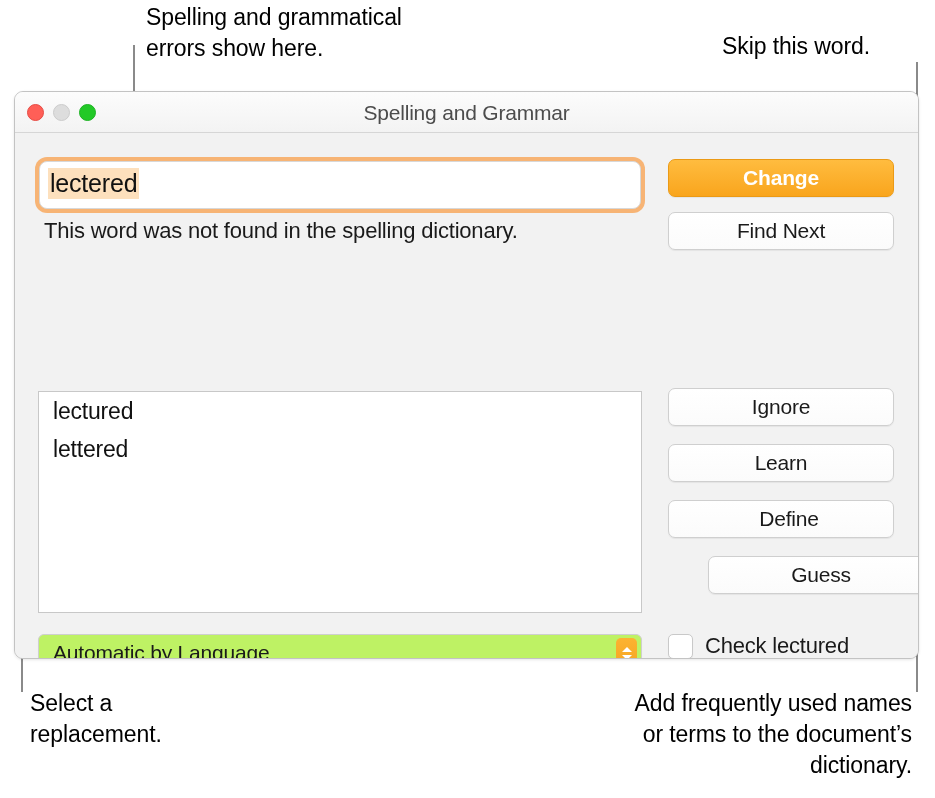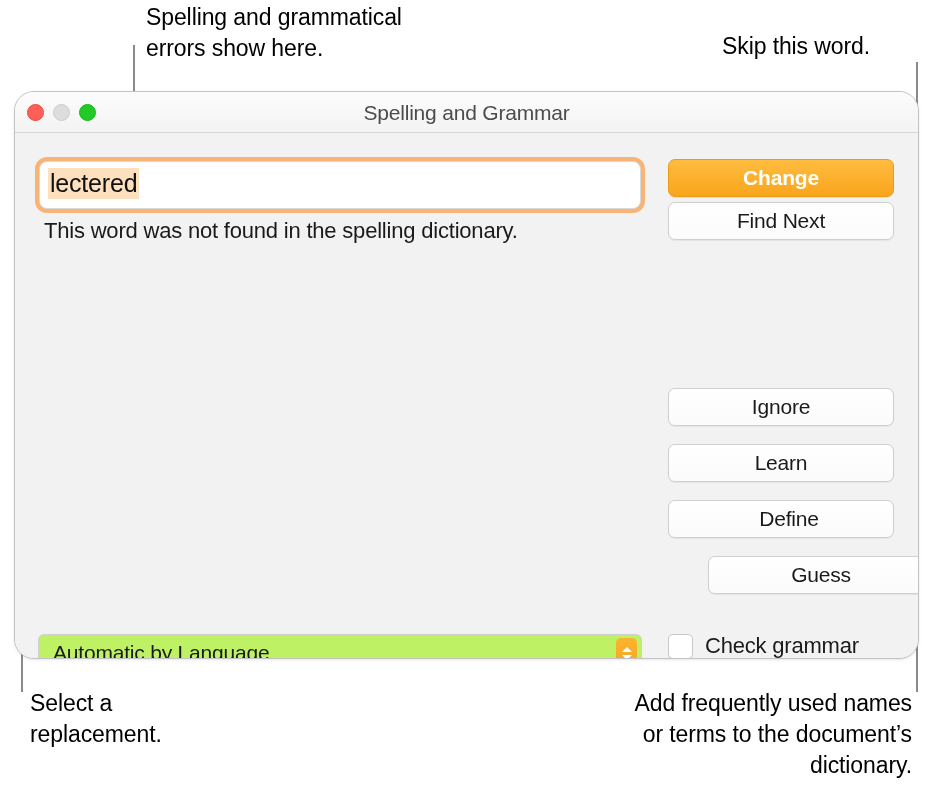--- a/index.html
+++ b/index.html
@@ -37,21 +37,21 @@
   .leader.v { width: 2px; }
   .leader.h { height: 2px; }
 
   
   #window {
     position: absolute;
     left: 14px;
     top: 91px;
     width: 905px;
     height: 568px;
-    border-radius: 20px;
+    border-radius: 9px;
     border: 1px solid #c3c3c3;
     background: #f2f2f2;
     box-sizing: border-box;
     box-shadow: 0 1px 3px rgba(0,0,0,0.10);
     overflow: hidden;
   }
 
   #titlebar {
     height: 41px;
     background: linear-gradient(#fcfcfc, #f3f3f3);
@@ -203,21 +203,21 @@
     color: #1a1a1a;
     box-shadow: 0 1px 1px rgba(0,0,0,0.06);
   }
   .btn.primary {
     background: linear-gradient(#ffbc3f, #f9a51d);
     border: 1px solid #eb9a16;
     color: #ffffff;
     font-weight: bold;
   }
   #btn-change   { top: 26px; }
-  #btn-findnext { top: 69px; }
+  #btn-findnext { top: 79px; }
   #btn-ignore   { top: 255px; }
   #btn-learn    { top: 311px; }
   #btn-define   { top: 367px; padding-left: 16px; }
   #btn-guess    { top: 423px; margin-left: 40px; }
 
   
   #check-grammar {
     position: absolute;
     left: 653px;
     top: 500px;
@@ -277,35 +277,39 @@
   </div>
 
   <div id="body-area">
 
     <div id="word-field-wrap">
       <span id="word-field">lectered</span>
     </div>
 
     <div id="status-message">This word was not found in the spelling dictionary.</div>
 
+    <div id="suggestions">
+      <div class="suggestion">lectured</div>
+      <div class="suggestion">lettered</div>
+    </div>
 
     <div id="language-popup">
       <span id="language-label">Automatic by Language</span>
       <span id="language-stepper">
         <span class="chev up"></span>
         <span class="chev down"></span>
       </span>
     </div>
 
     <div class="btn primary" id="btn-change">Change</div>
     <div class="btn" id="btn-findnext">Find Next</div>
     <div class="btn" id="btn-ignore">Ignore</div>
     <div class="btn" id="btn-learn">Learn</div>
     <div class="btn" id="btn-define">Define</div>
     <div class="btn" id="btn-guess">Guess</div>
 
     <div id="check-grammar">
       <span id="check-grammar-box"></span>
-      <span id="check-grammar-label">Check grammar</span>
+      <span id="check-grammar-label">Check lectured</span>
     </div>
 
   </div>
 </div>
 
 </body></html>

